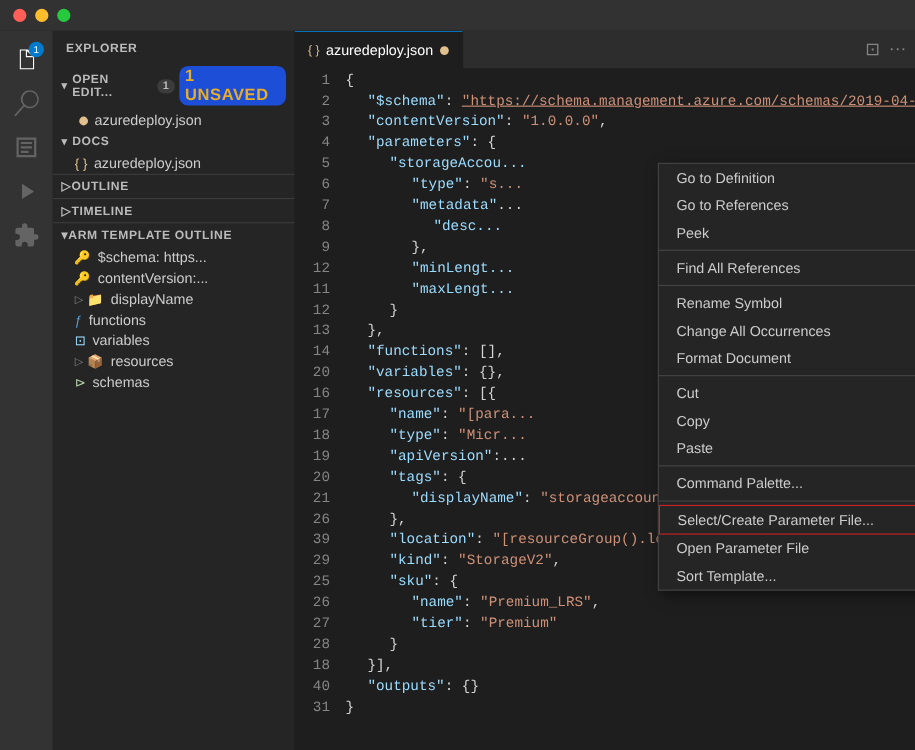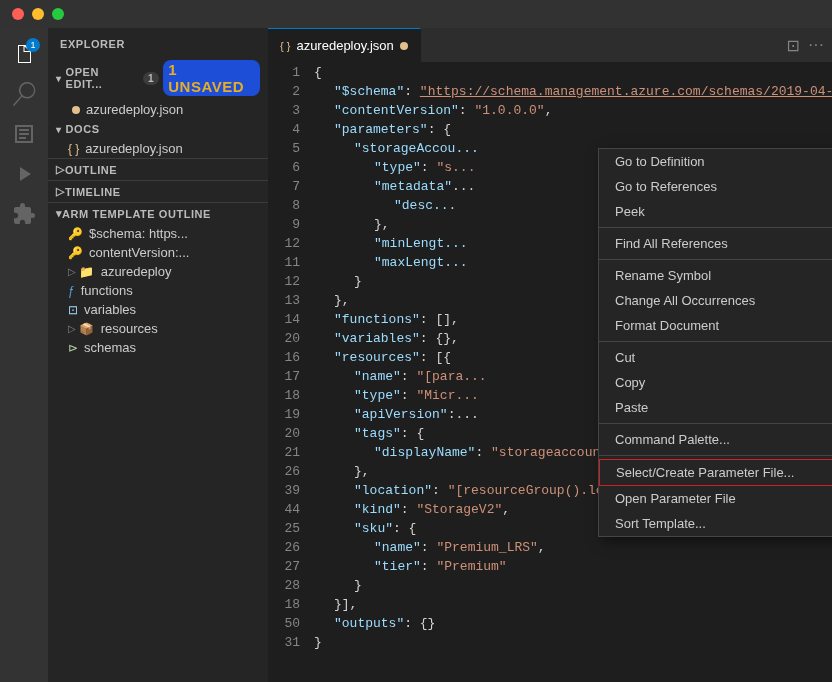--- a/index.html
+++ b/index.html
@@ -406,21 +406,21 @@
         <span class="icon-key">🔑</span>
         <span>$schema: https...</span>
       </div>
       <div class="outline-item">
         <span class="icon-key">🔑</span>
         <span>contentVersion:...</span>
       </div>
       <div class="outline-item">
         <span class="arrow">▷</span>
         <span class="icon-folder">📁</span>
-        <span>azuredeploy</span>
+        <span>displayName</span>
       </div>
       <div class="outline-item">
         <span class="icon-func">ƒ</span>
         <span>functions</span>
       </div>
       <div class="outline-item">
         <span class="icon-var">⊡</span>
         <span>variables</span>
       </div>
       <div class="outline-item">
@@ -467,27 +467,27 @@
           <div>14</div>
           <div>20</div>
         <div>16</div>
           <div>17</div>
           <div>18</div>
           <div>19</div>
           <div>20</div>
         <div>21</div>
           <div>26</div>
           <div>39</div>
-          <div>44</div>
+          <div>29</div>
           <div>25</div>
         <div>26</div>
           <div>27</div>
           <div>28</div>
           <div>18</div>
-          <div>50</div>
+          <div>40</div>
         <div>31</div>
       </div>
       <div class="code-content">
         <div class="code-line">
             <span class="c-brace">{</span>
           </div>
         <div class="code-line">
             <span style="padding-left:20px"><span class="c-key">"$schema"</span><span class="c-punc">: </span><span class="c-url">"https://schema.management.azure.com/schemas/2019-04-01...</span></span>
           </div>
         <div class="code-line">

